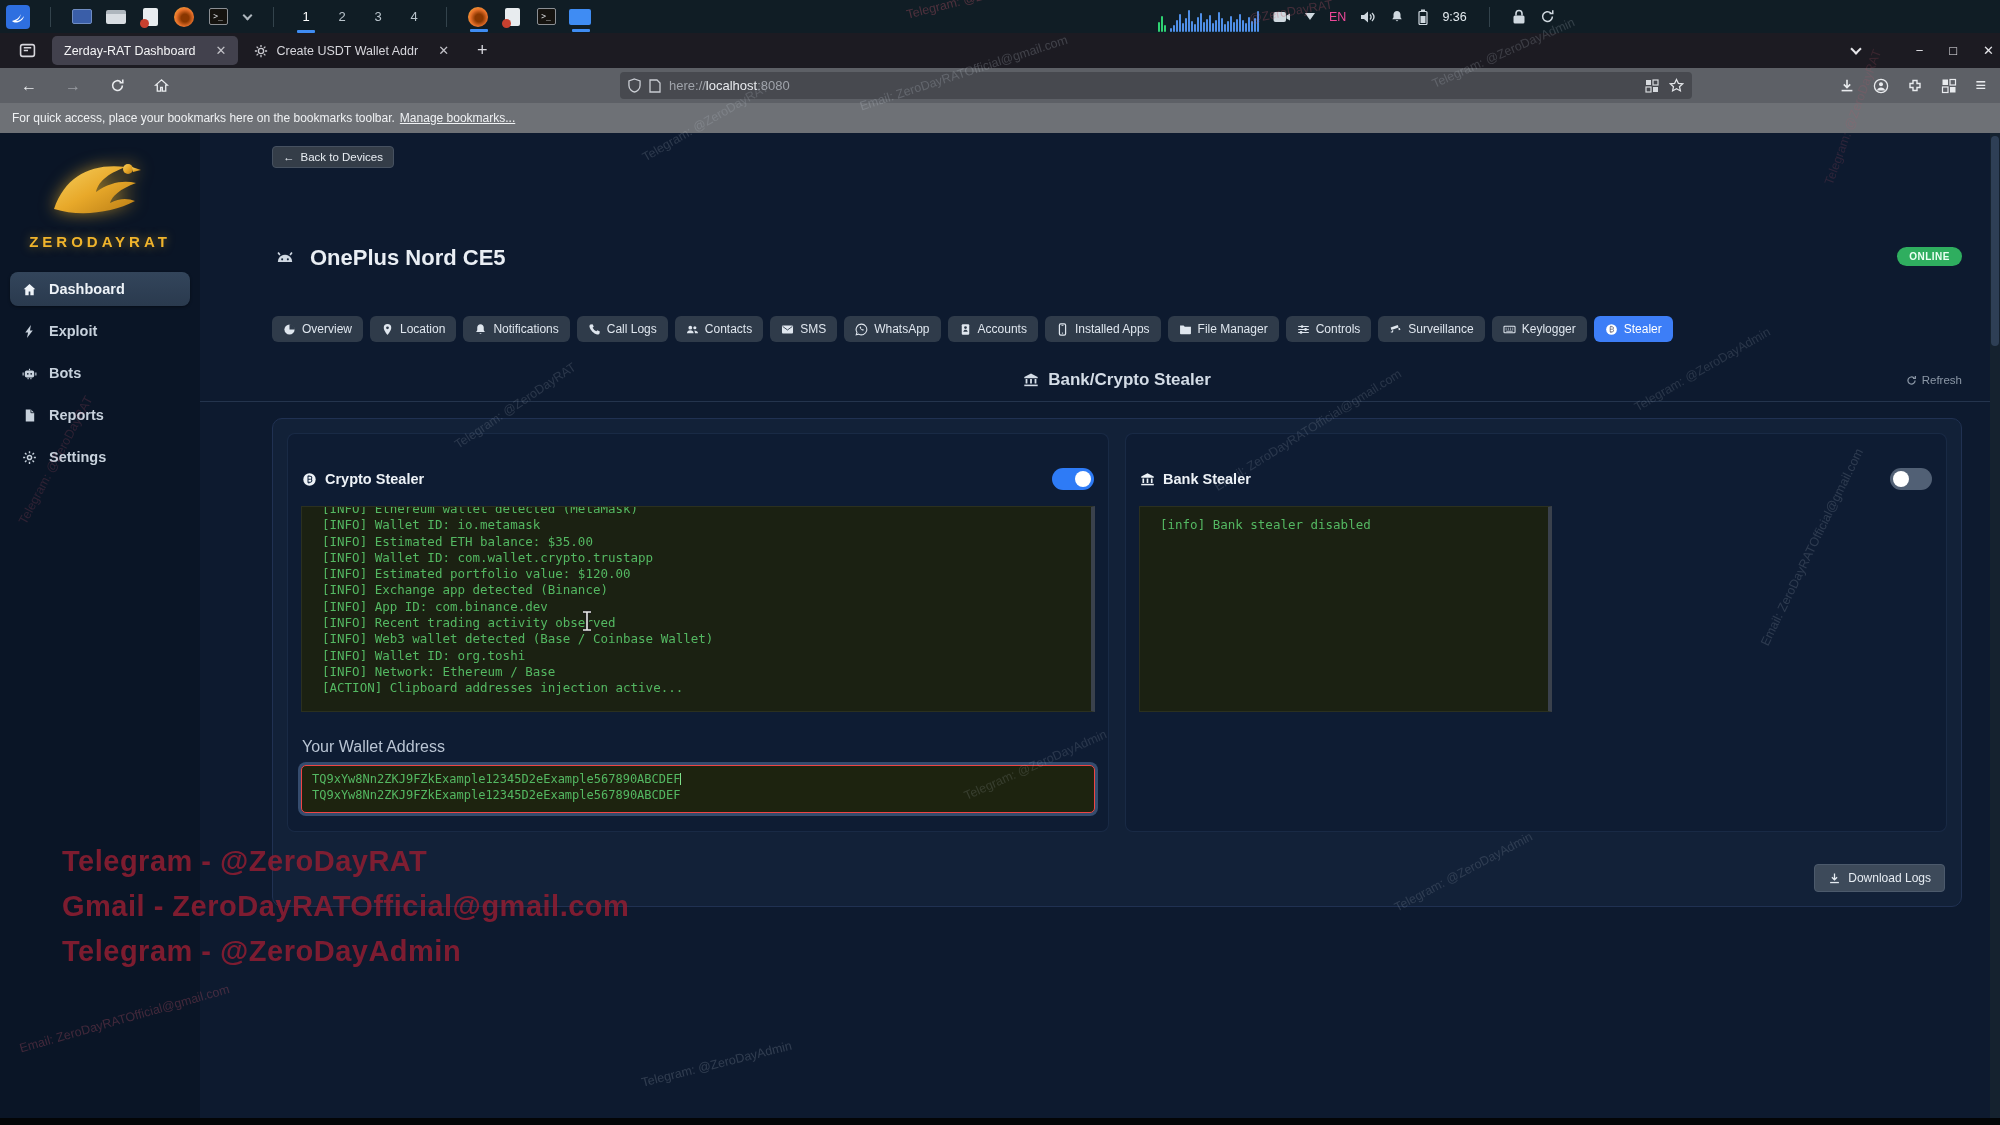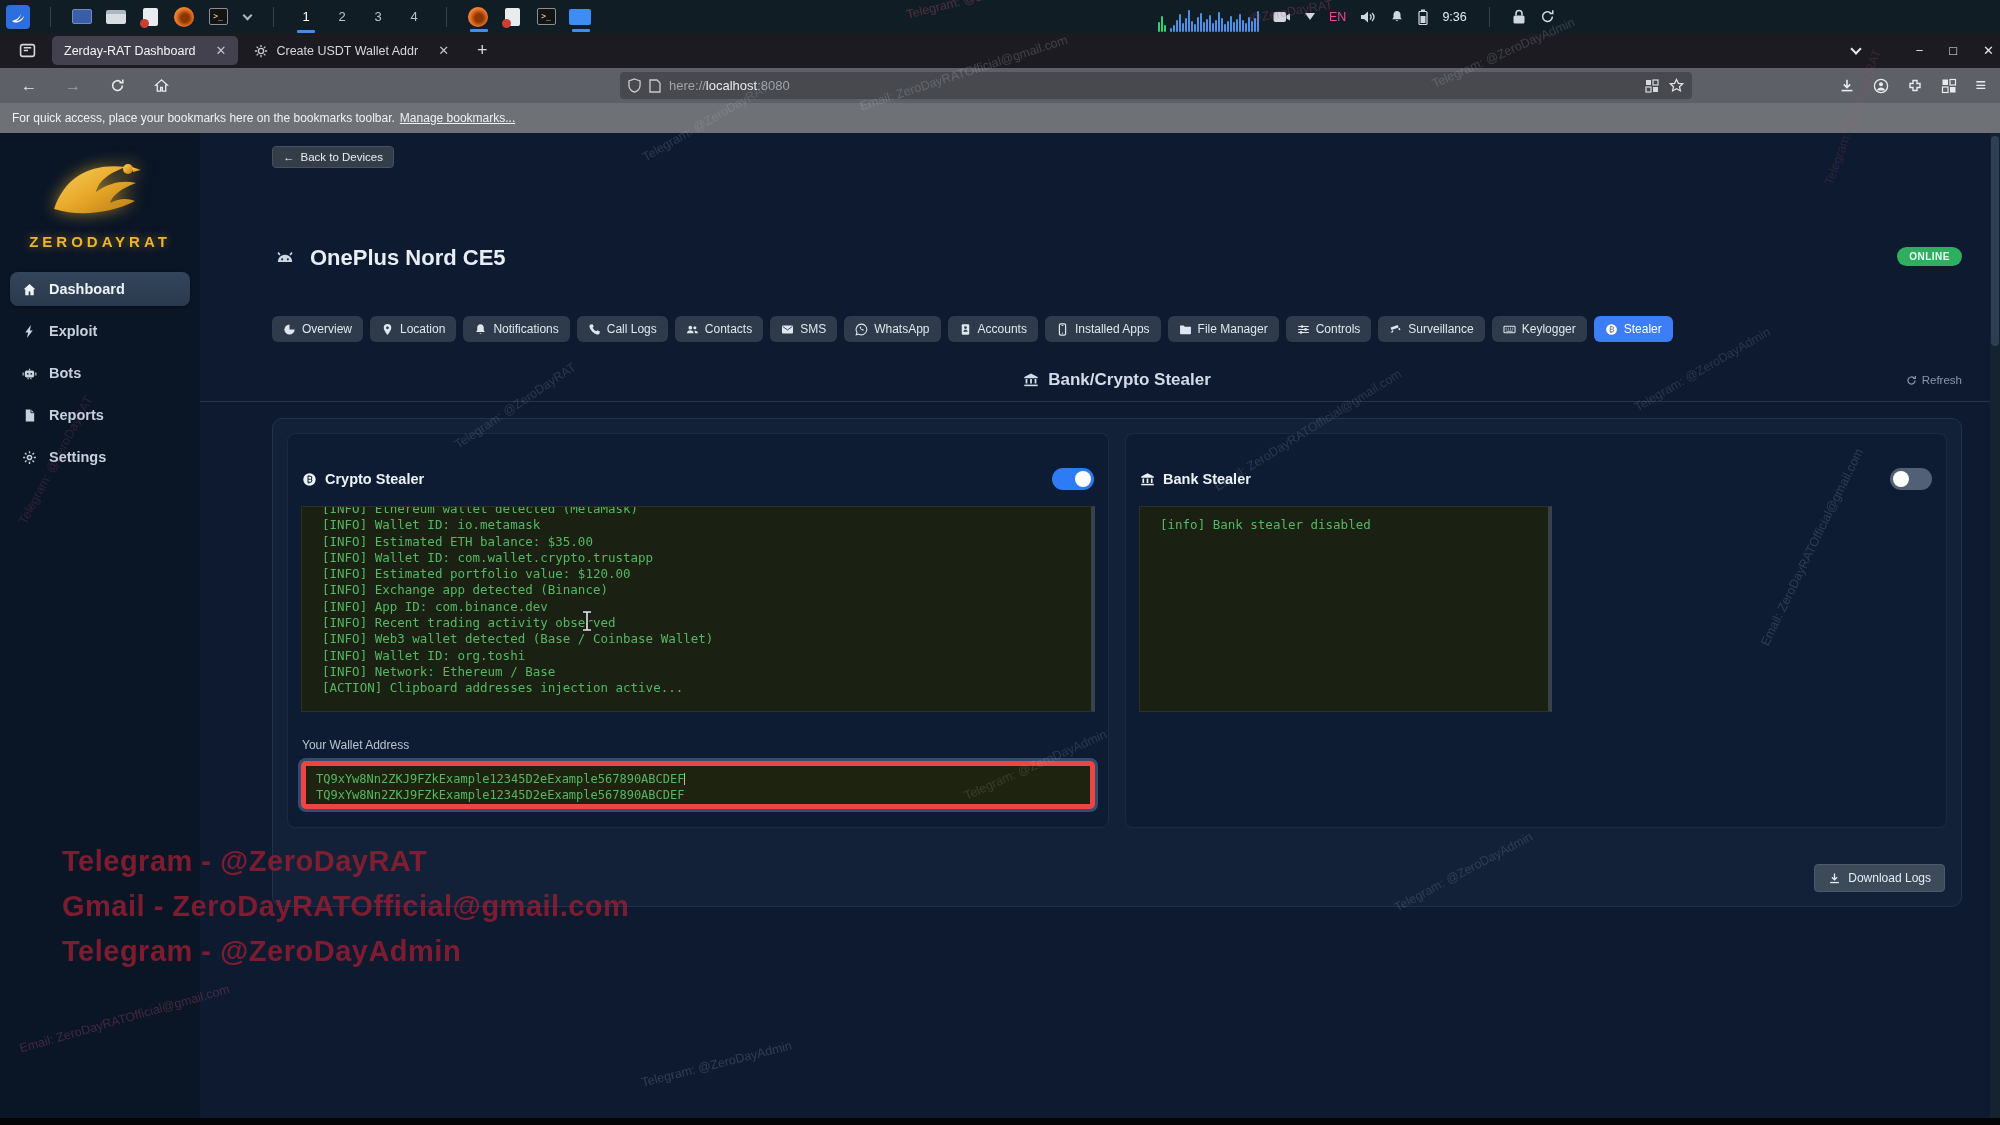--- a/index.html
+++ b/index.html
@@ -89,22 +89,22 @@
   .panel-title .ic{width:15px;height:15px;}
   .toggle{width:42px;height:22px;border-radius:11px;position:relative;}
   .toggle.on{background:#2e7bf6;}
   .toggle.off{background:rgba(165,180,198,.45);}
   .toggle .knob{position:absolute;top:3px;width:16px;height:16px;border-radius:50%;background:#fff;}
   .toggle.on .knob{right:3px;}
   .toggle.off .knob{left:3px;}
   .log{margin-top:16px;background:#1b2112;border:1px solid #2b301f;border-radius:0;height:206px;overflow:hidden;padding:0 20px;border-right:4px solid #3a414c;}
   .log-inner{margin-top:-6px;}
   .log-line{font-family:"DejaVu Sans Mono",monospace;font-size:12.5px;line-height:16.3px;color:#54b862;white-space:nowrap;}
-  .wallet-label{margin:26px 1px 0 1px;font-size:12px;color:#b9c4d3;}
-  .wallet-input{margin-top:9px;height:48px;background:#1d230f;border:5px solid #ef4444;border-radius:5px;box-shadow:0 0 0 3px rgba(125,165,220,.35);padding:5px 10px;display:flex;flex-direction:column;justify-content:flex-start;}
+  .wallet-label{margin:26px 1px 0 1px;font-size:16px;color:#b9c4d3;}
+  .wallet-input{margin-top:9px;height:48px;background:#1d230f;border:1px solid #ef4444;border-radius:5px;box-shadow:0 0 0 3px rgba(125,165,220,.35);padding:5px 10px;display:flex;flex-direction:column;justify-content:flex-start;}
   .wallet-line{font-family:"DejaVu Sans Mono",monospace;font-size:12px;line-height:16px;color:#54b862;white-space:nowrap;}
   .caret{display:inline-block;width:1px;height:12px;background:#7fe08a;vertical-align:-2px;}
   .dl-btn{position:absolute;right:16px;bottom:14px;display:flex;align-items:center;gap:7px;background:#3d4a5a;color:#e6ecf2;font-size:12px;padding:6px 13px;border-radius:4px;border:1px solid #4c5a6c;}
 
   
   .page-scrollbar{position:absolute;right:0;top:0;width:10px;height:992px;background:#15222f;}
   .page-scroll-thumb{position:absolute;right:1px;top:3px;width:8px;height:210px;border-radius:4px;background:#2e3f55;}
   .bottom-strip{position:absolute;left:0;bottom:0;width:2000px;height:7px;background:#030507;}
 
   

